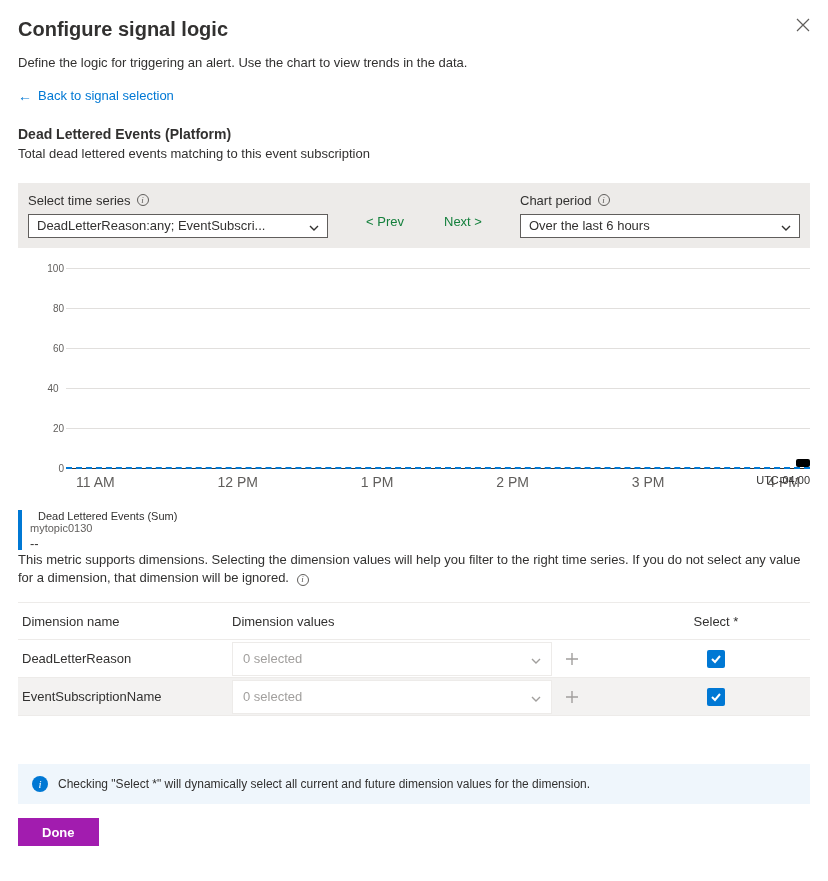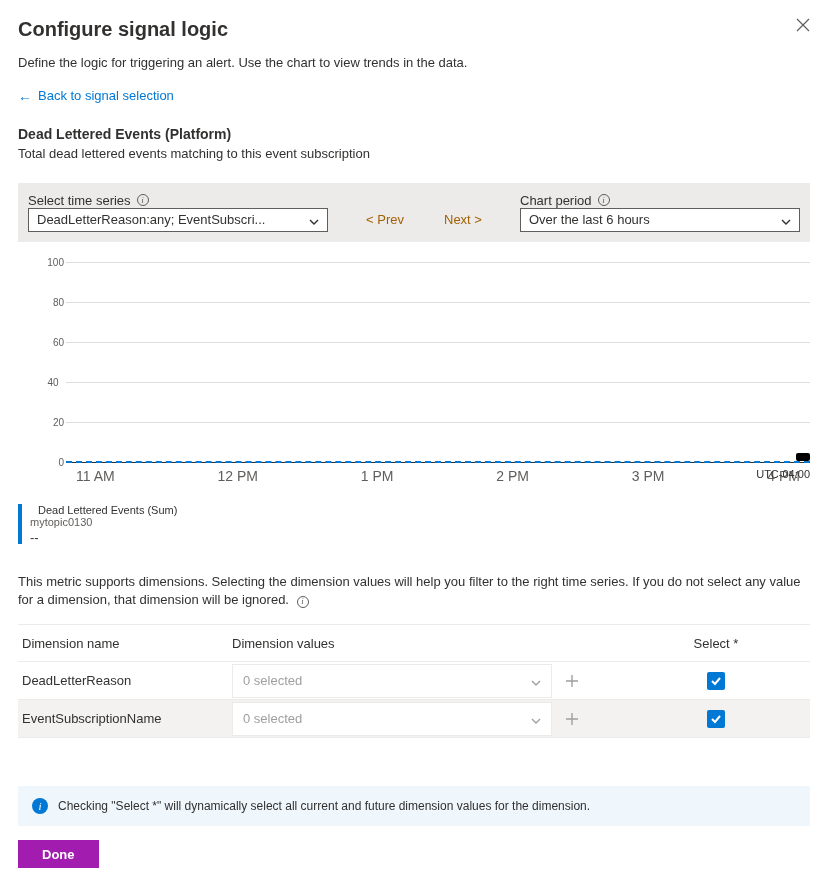--- a/index.html
+++ b/index.html
@@ -34,40 +34,40 @@
     margin-top: 22px; font-size: 14px; font-weight: 600;
   }
   .signal-desc {
     margin-top: 4px; font-size: 13px; color: #323130;
   }
   .gray-bar {
     margin-top: 22px; background: #edebe9; padding: 10px 10px 10px 10px;
     display: grid; grid-template-columns: 300px 1fr 280px; align-items: end; gap: 10px;
   }
   .field-label {
-    font-size: 13px; color: #323130; margin-bottom: 0; display: flex; align-items: center; gap: 6px; text-align: right;
+    font-size: 13px; color: #323130; margin-bottom: 6px; display: flex; align-items: center; gap: 6px; text-align: right;
   }
   .info-icon {
     width: 12px; height: 12px; border: 1px solid #605e5c; border-radius: 50%;
     display: inline-flex; align-items: center; justify-content: center;
     font-size: 9px; color: #605e5c; font-style: italic; font-family: Georgia, serif;
   }
   .select-box {
     background: #fff; border: 1px solid #605e5c; height: 24px;
     display: flex; align-items: center; justify-content: space-between;
     padding: 0 8px; font-size: 13px; cursor: pointer;
     overflow: hidden; white-space: nowrap;
   }
   .select-box .text { overflow: hidden; text-overflow: ellipsis; }
   .chev-down {
     width: 10px; height: 10px; flex-shrink: 0; margin-left: 6px;
   }
   .nav-center {
-    display: flex; align-items: center; justify-content: center; gap: 40px;
-    height: 24px; font-size: 13px; color: #a16207; margin-bottom: 0;
+    display: flex; justify-content: center; gap: 40px;
+    height: 24px; font-size: 13px; color: #15803d; margin-bottom: 0;
   }
   .nav-center span { cursor: pointer; }
 
   
   .chart-wrap {
     margin-top: 20px; height: 230px; position: relative; padding-left: 24px;
   }
   .chart-area {
     position: relative; height: 200px; width: 100%;
   }
@@ -91,21 +91,21 @@
   }
   .legend-bar {
     width: 4px; height: 40px; background: #0078d4;
   }
   .legend-text { font-size: 11px; color: #323130; }
   .legend-text .l1 { display: block; padding-left: 8px; }
   .legend-text .l2 { display: block; color: #605e5c; }
   .legend-text .l3 { display: block; font-size: 13px; margin-top: 2px; }
 
   .dim-desc {
-    margin-top: 28px; font-size: 13px; line-height: 1.45;
+    font-size: 13px; line-height: 1.45;
   }
 
   
   .dim-table {
     margin-top: 14px; width: 100%;
   }
   .dim-header, .dim-row {
     display: grid;
     grid-template-columns: 210px 320px 50px 1fr 60px 60px;
     align-items: center;

